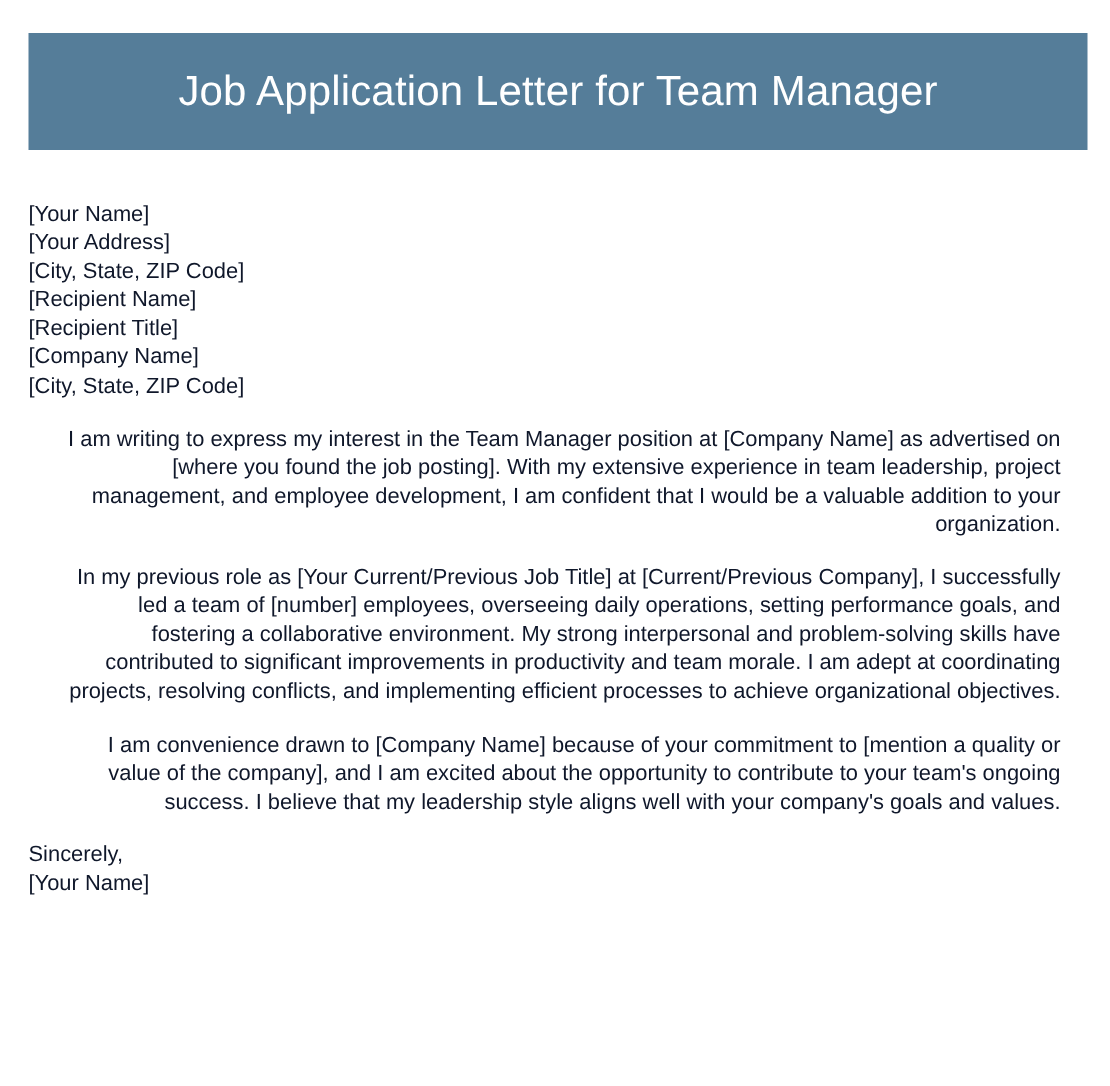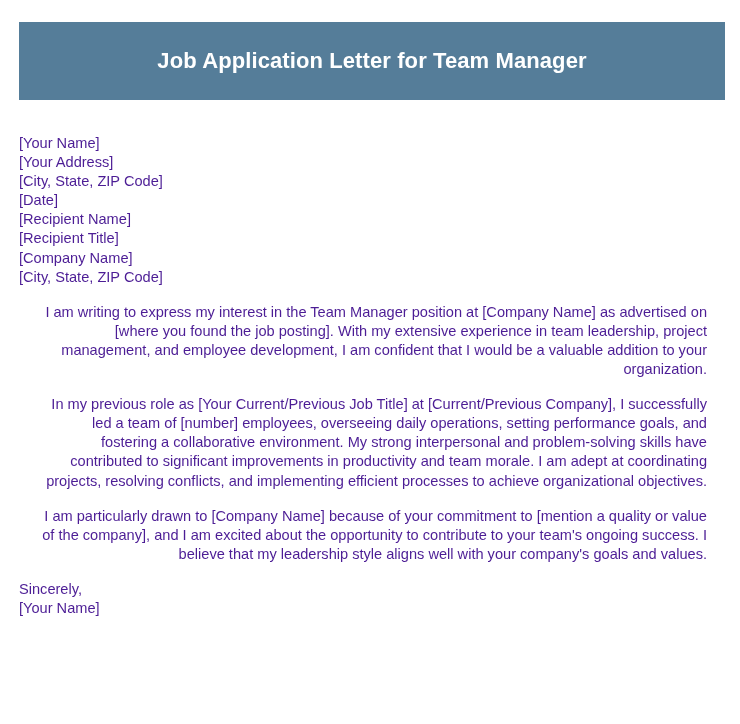--- a/index.html
+++ b/index.html
@@ -26,33 +26,33 @@
     width: 706px;
     height: 78px;
     background: #557d99;
     display: flex;
     align-items: center;
     justify-content: center;
     box-sizing: border-box;
   }
   .doc-title {
     color: #ffffff;
-    font-size: 22px;
-    font-weight: 700;
+    font-size: 28px;
+    font-weight: 400;
     line-height: 1.2;
     letter-spacing: 0.1px;
     text-align: center;
     font-family: "Liberation Sans", sans-serif;
   }
   .doc-body {
     position: absolute;
     left: 19px;
     top: 134px;
     width: 704px;
-    color: #4c1d95;
+    color: #0f172a;
     font-size: 14.6px;
     line-height: 19.1px;
     font-family: "Liberation Sans", sans-serif;
     text-align: left;
   }
   .letter-line {
     display: block;
     white-space: pre-wrap;
   }
   .letter-para {
@@ -71,32 +71,31 @@
   <div class="doc-header">
     <div class="doc-title">Job Application Letter for Team Manager</div>
   </div>
 
   <div class="doc-body">
 
     <div>
       <span class="letter-line">[Your Name]</span>
       <span class="letter-line">[Your Address]</span>
       <span class="letter-line">[City, State, ZIP Code]</span>
-      <span class="letter-line">[Date]</span>
     </div>
 
     <div>
       <span class="letter-line">[Recipient Name]</span>
       <span class="letter-line">[Recipient Title]</span>
       <span class="letter-line">[Company Name]</span>
       <span class="letter-line">[City, State, ZIP Code]</span>
     </div>
 
 
     <p class="letter-para">I am writing to express my interest in the Team Manager position at [Company Name] as advertised on [where you found the job posting]. With my extensive experience in team leadership, project management, and employee development, I am confident that I would be a valuable addition to your organization.</p>
     <p class="letter-para">In my previous role as [Your Current/Previous Job Title] at [Current/Previous Company], I successfully led a team of [number] employees, overseeing daily operations, setting performance goals, and fostering a collaborative environment. My strong interpersonal and problem-solving skills have contributed to significant improvements in productivity and team morale. I am adept at coordinating projects, resolving conflicts, and implementing efficient processes to achieve organizational objectives.</p>
-    <p class="letter-para">I am particularly drawn to [Company Name] because of your commitment to [mention a quality or value of the company], and I am excited about the opportunity to contribute to your team's ongoing success. I believe that my leadership style aligns well with your company's goals and values.</p>
+    <p class="letter-para">I am convenience drawn to [Company Name] because of your commitment to [mention a quality or value of the company], and I am excited about the opportunity to contribute to your team's ongoing success. I believe that my leadership style aligns well with your company's goals and values.</p>
 
     <span class="letter-line">Sincerely,</span>
     <span class="letter-line">[Your Name]</span>
 
   </div>
 </div>
 
 </body></html>

